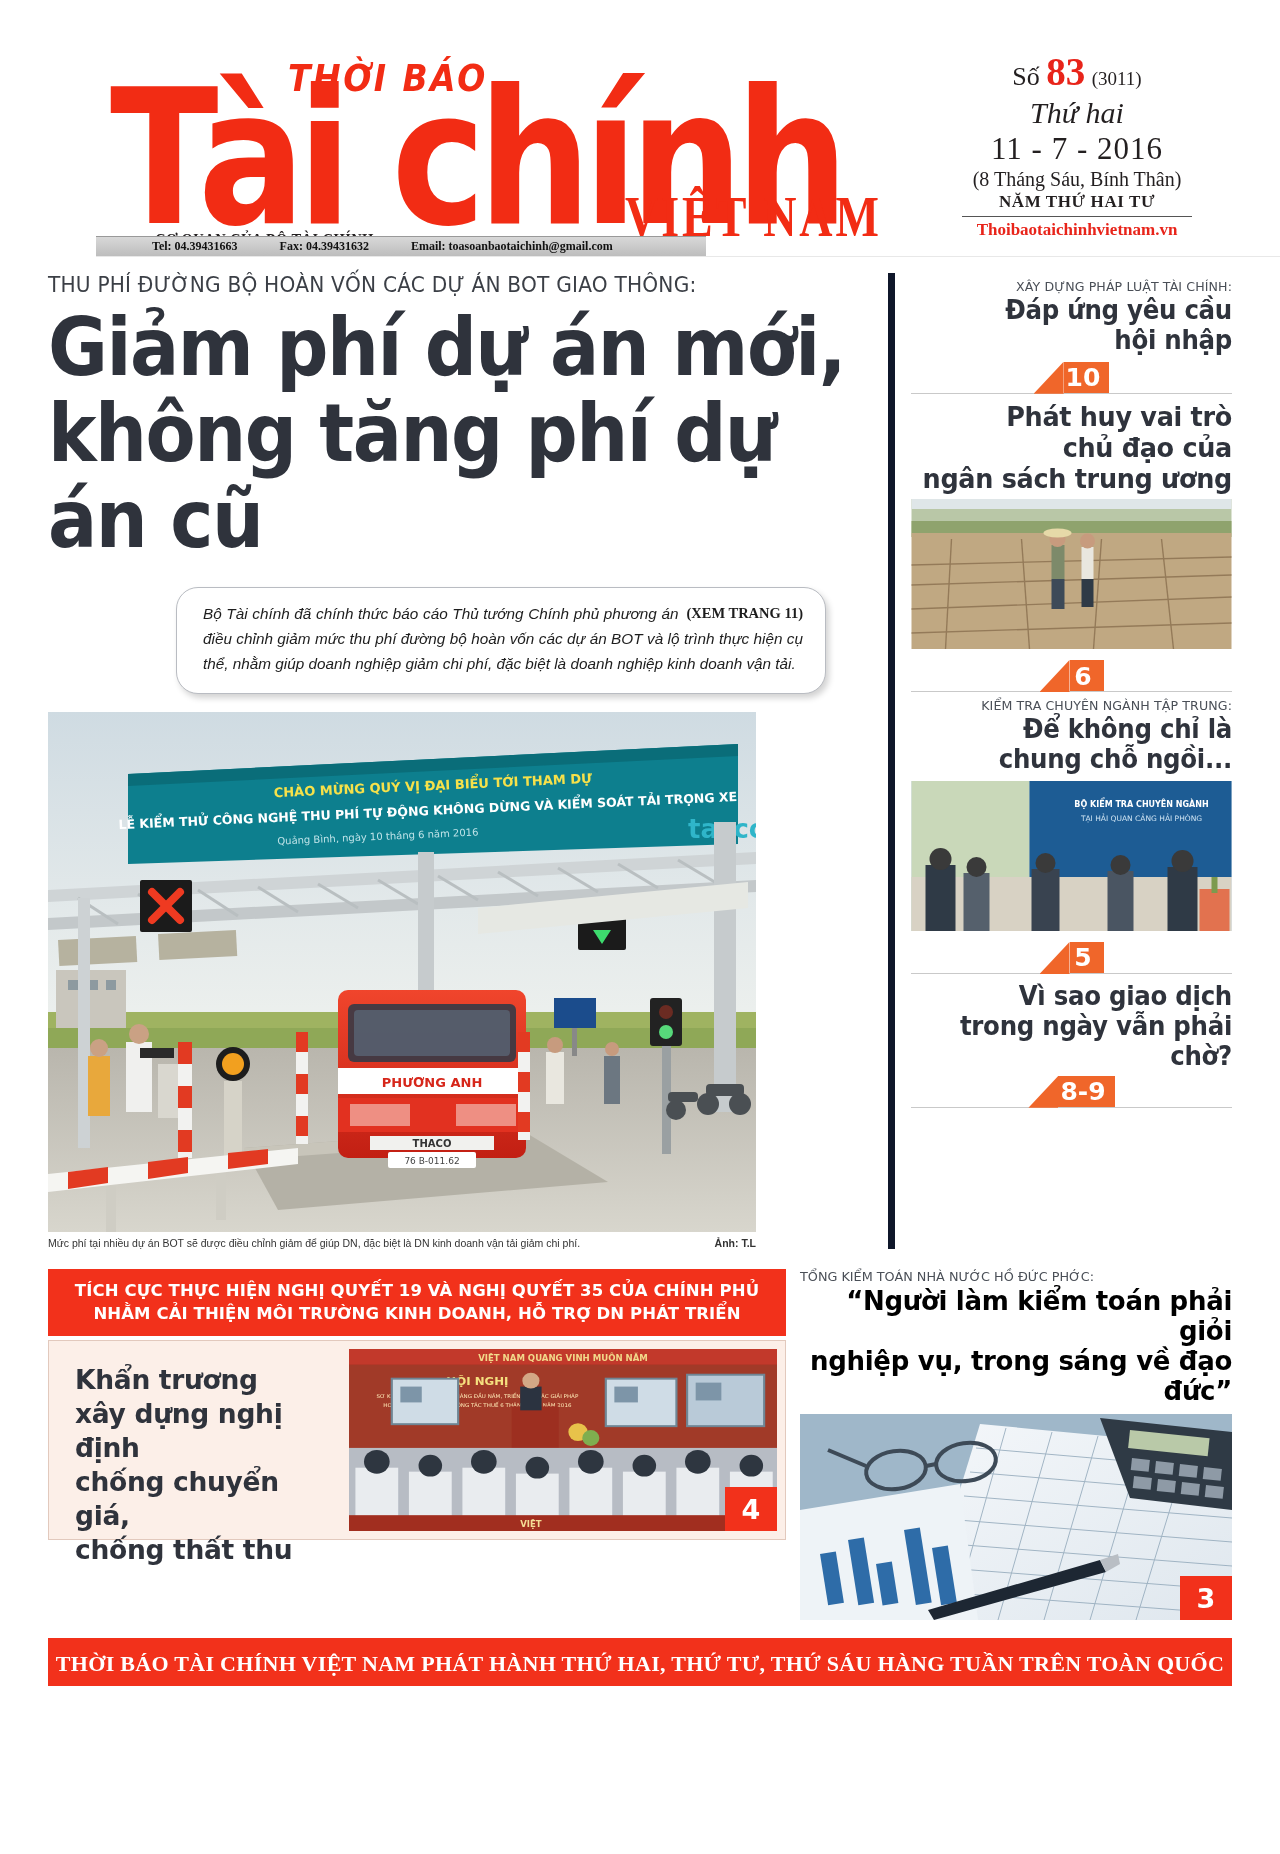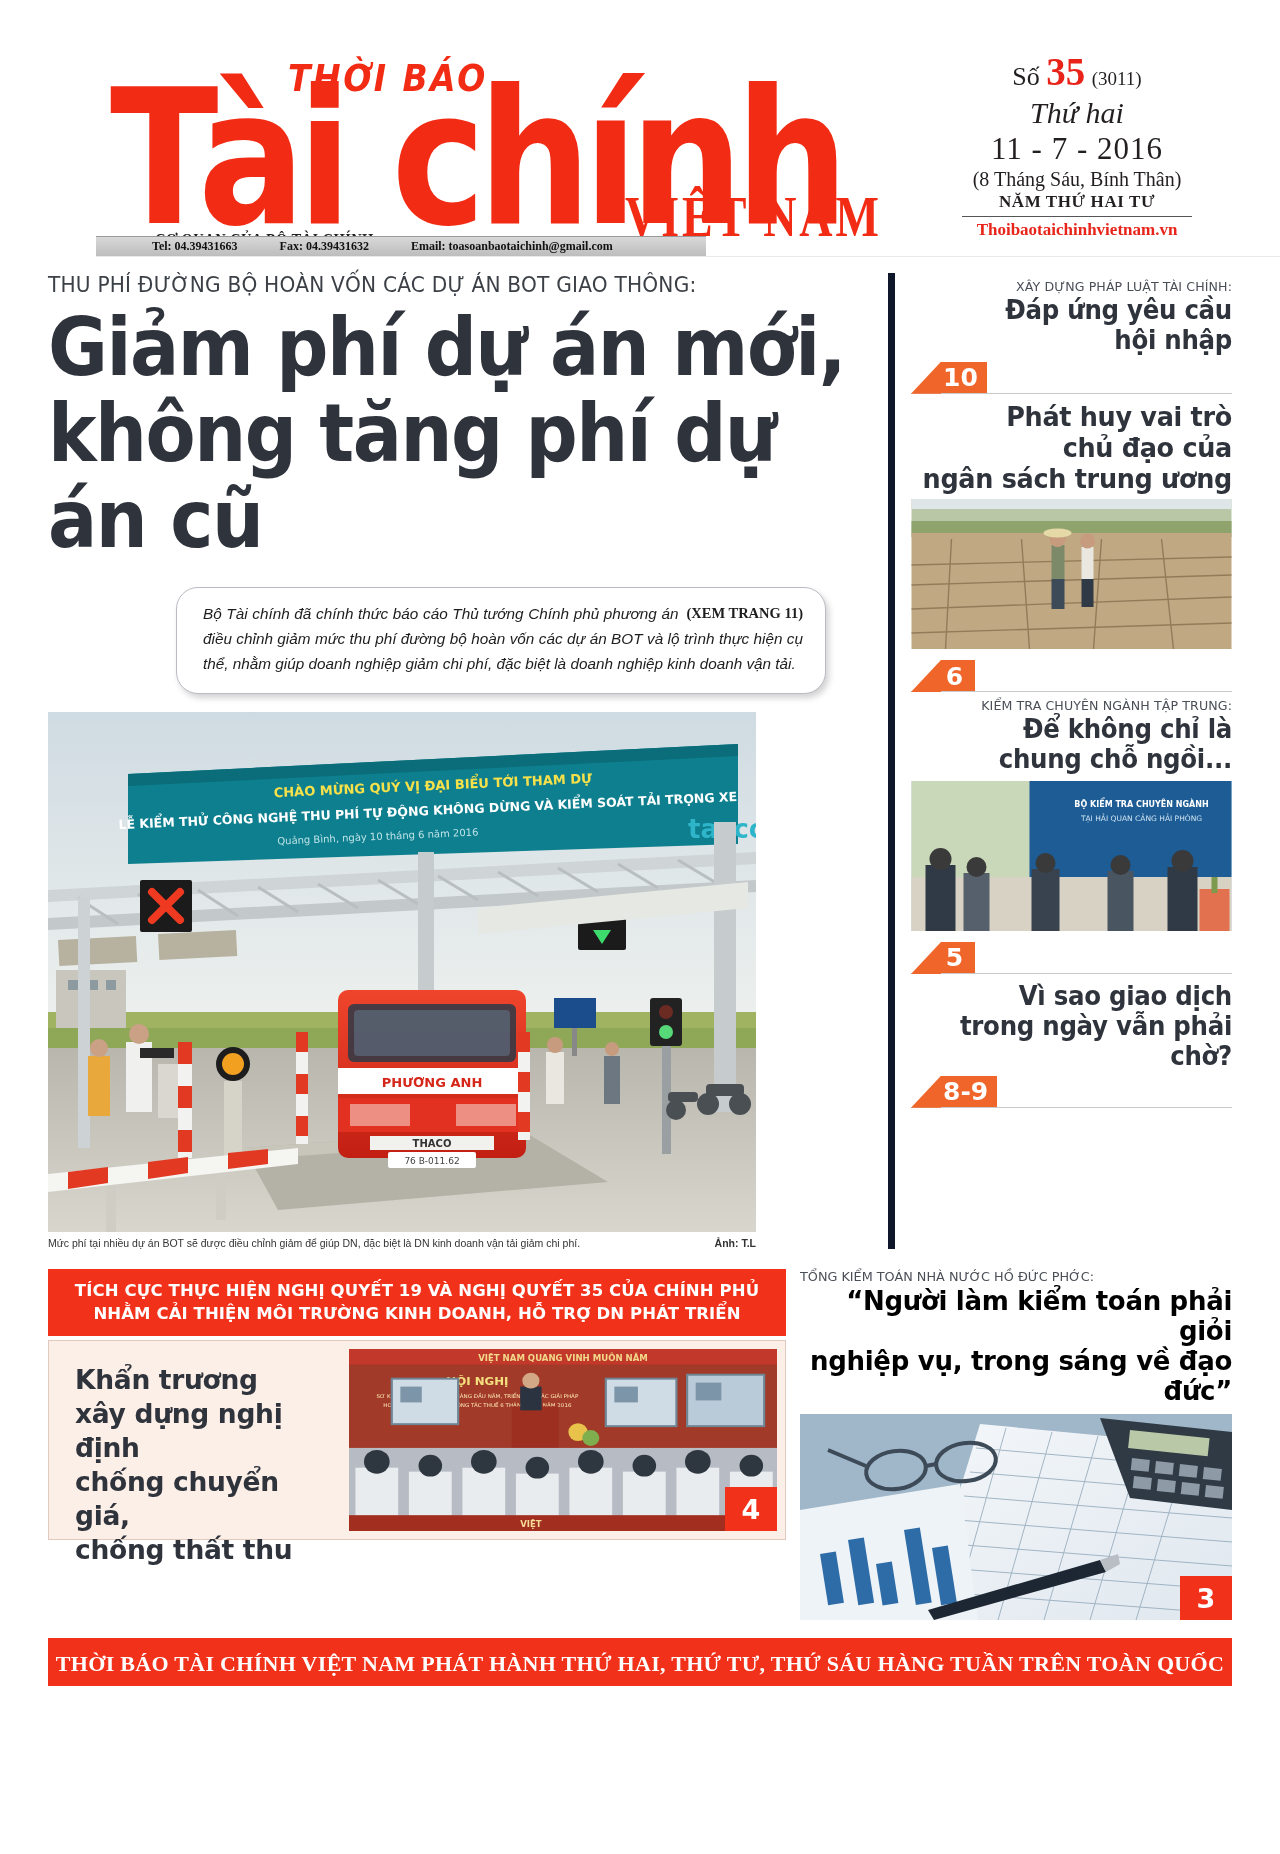--- a/index.html
+++ b/index.html
@@ -109,21 +109,21 @@
   
   .side-item { position: relative; padding: 6px 0 0; }
   .side-kicker { font-size: 12.6px; color: #4a4f57; text-align: right;
     font-family: "DejaVu Sans", sans-serif; letter-spacing:.1px; }
   .side-title { font-family: "DejaVu Sans", sans-serif; font-weight: bold;
     font-size: 24.5px; line-height: 1.14; color: #2f333c; text-align: right;
     margin-top: 2px; letter-spacing:-.3px; transform: scaleY(1.06); transform-origin: right top;}
   .side-title.big { font-size: 25.5px; }
   .page-badge {
     position: relative; height: 32px; margin-top: 10px;
-    display: flex; justify-content: flex-start; align-items: stretch;
+    display: flex; justify-content: center; align-items: stretch;
   }
   .page-badge .slant {
     width: 30px; background: #f0662a;
     clip-path: polygon(100% 0, 100% 100%, 0 100%);
   }
   .page-badge .num {
     background: #f0662a; color: #fff; font-family: "DejaVu Sans", sans-serif;
     font-weight: bold; font-size: 25px; padding: 0 9px 0 2px;
     display: flex; align-items: center; justify-content: center; min-width: 34px;
   }
@@ -179,21 +179,21 @@
     <div class="logo-wrap">
       <div class="thoi-bao">THỜI BÁO</div>
       <div class="logo-main">Tài chính</div>
       <div class="tagline">CƠ QUAN CỦA BỘ TÀI CHÍNH</div>
       <div class="viet-nam">VIỆT NAM</div>
     </div>
 
     <div class="head-right">
       <div class="hr-issue">
         <span>Số</span>
-        <b>35</b>
+        <b>83</b>
         <span class="par">(3011)</span>
       </div>
       <div class="hr-day">Thứ hai</div>
       <div class="hr-date">11 - 7 - 2016</div>
       <div class="hr-lunar">(8 Tháng Sáu, Bính Thân)</div>
       <div class="hr-year">NĂM THỨ HAI TƯ</div>
       <div class="hr-rule"></div>
       <div class="hr-web">Thoibaotaichinhvietnam.vn</div>
     </div>
   </div>

